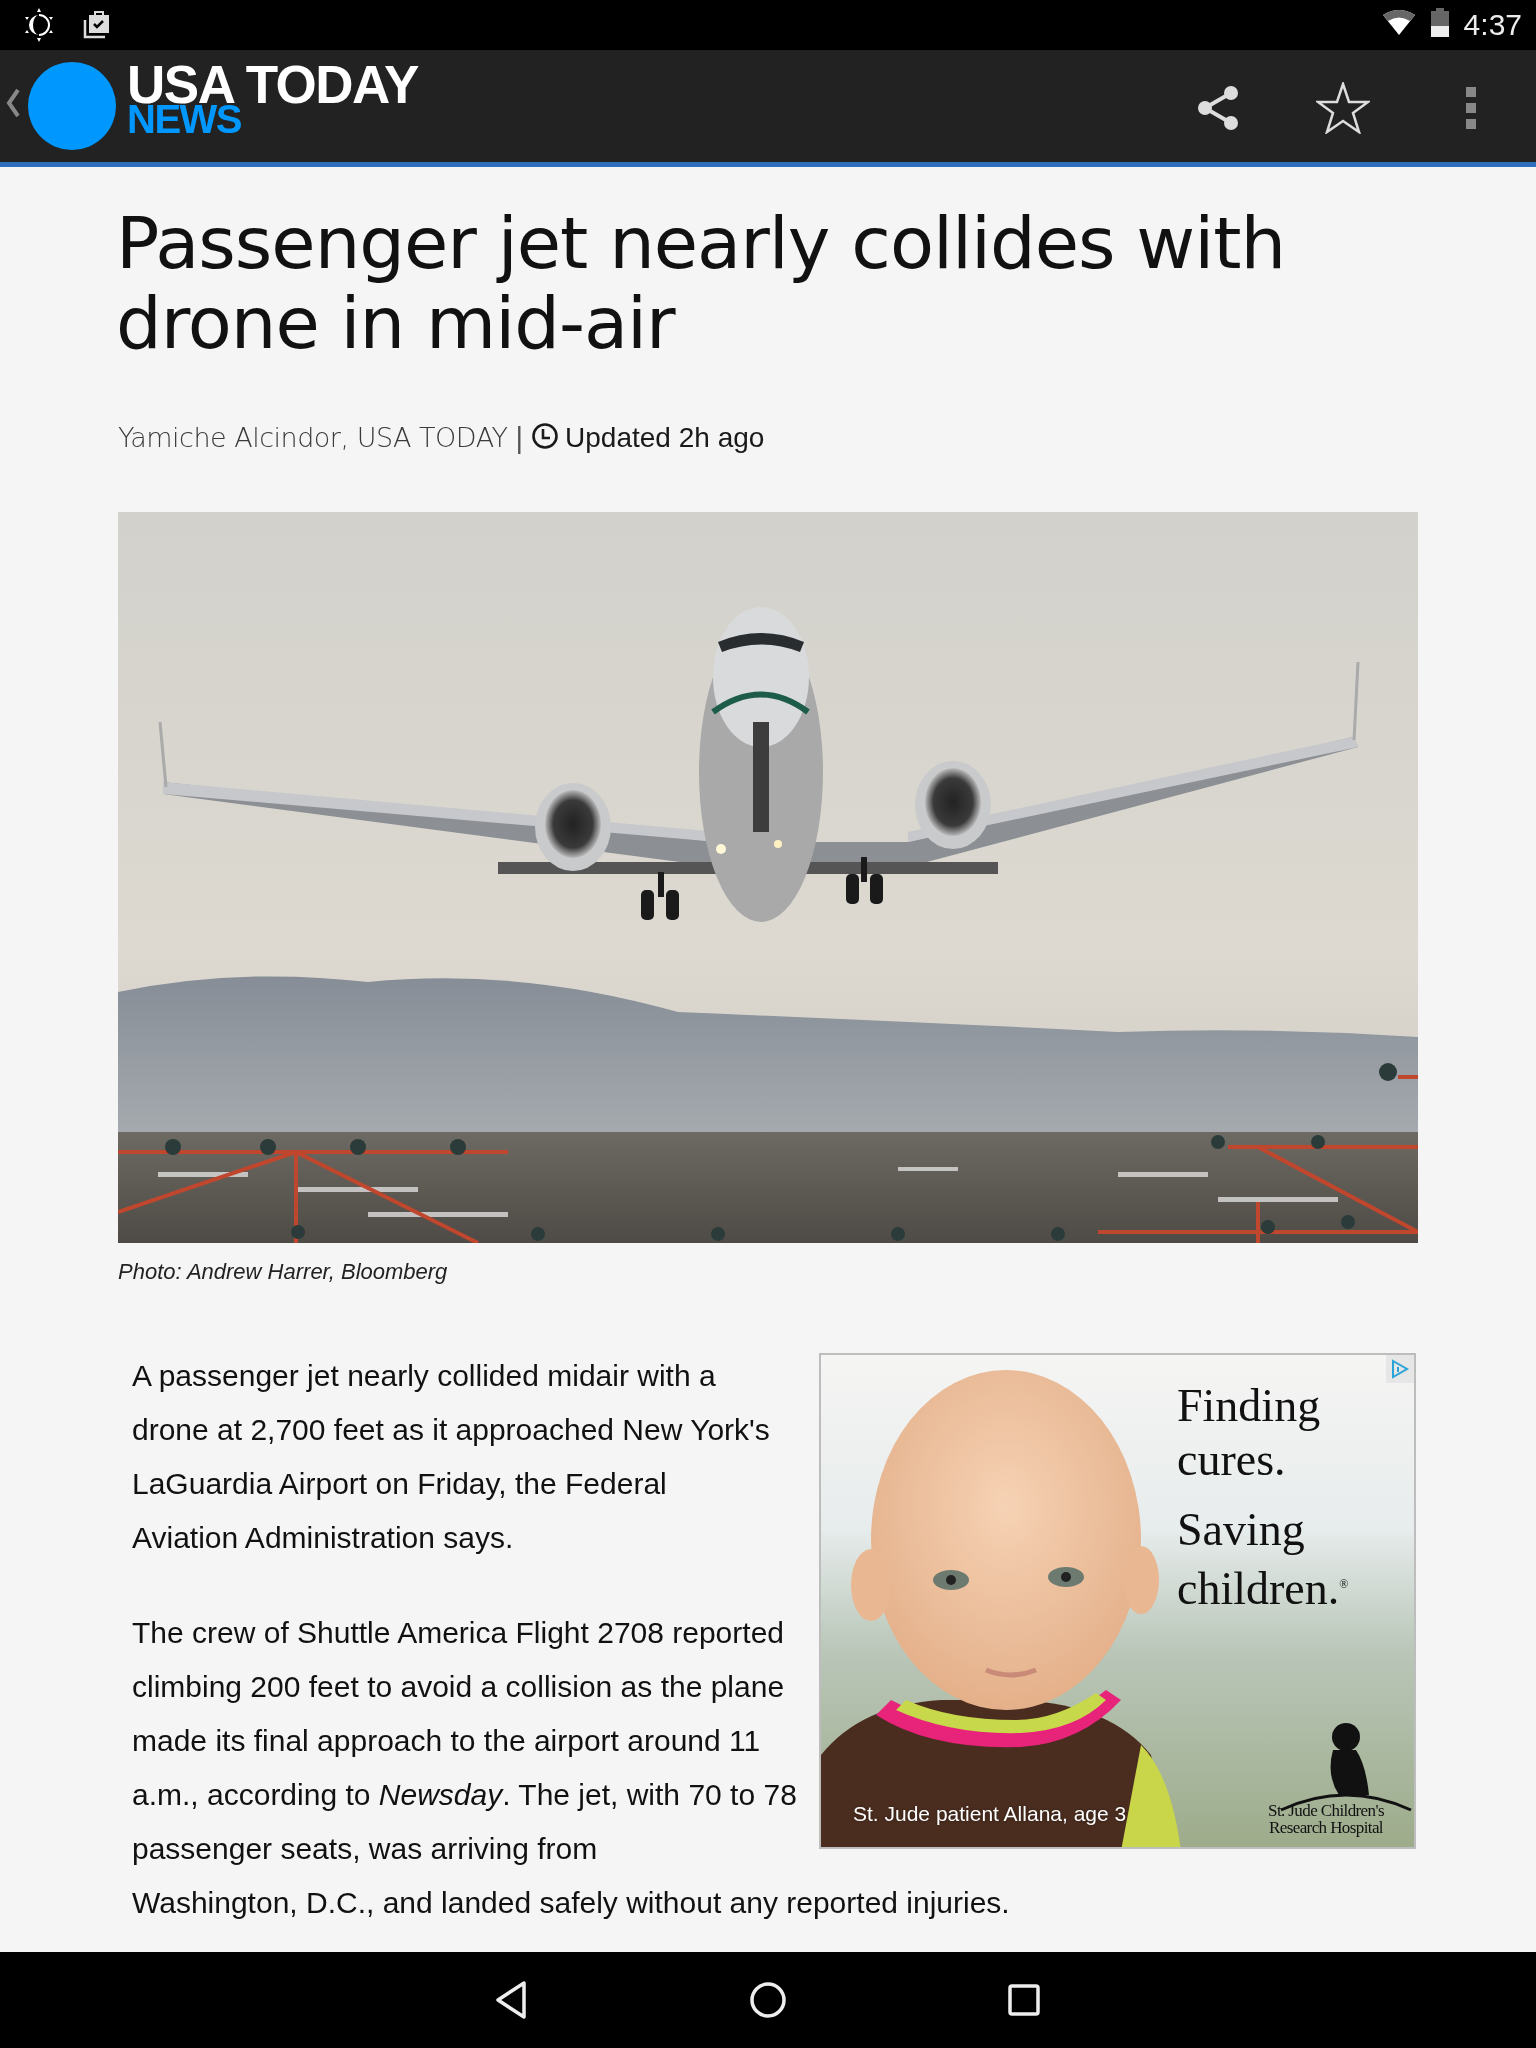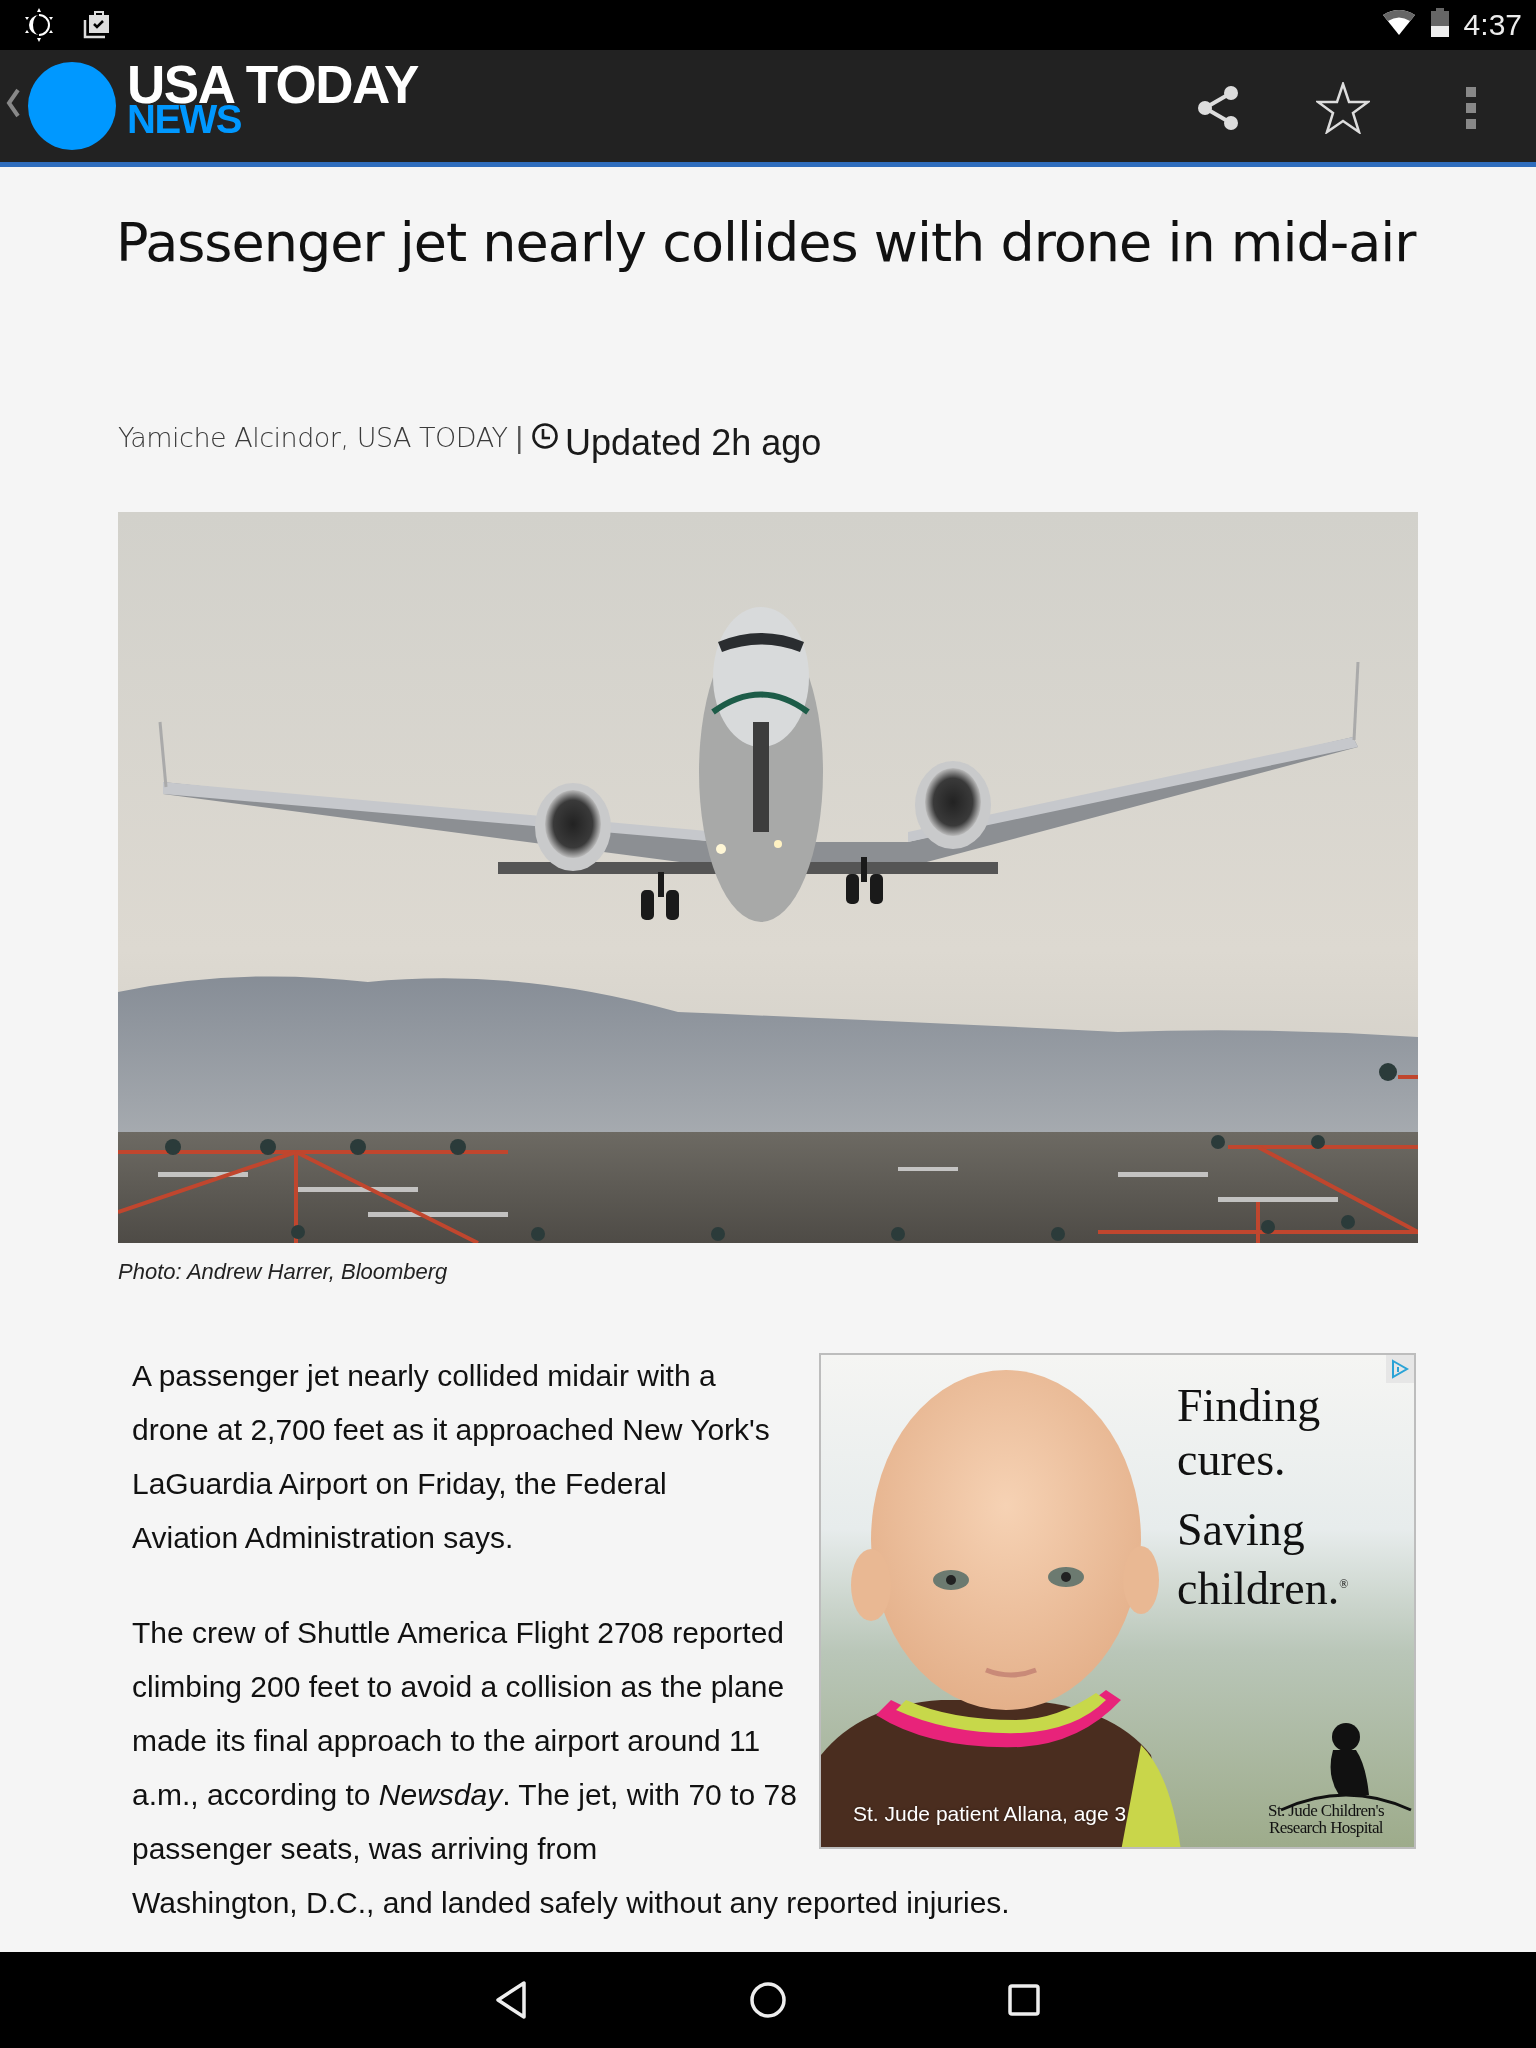--- a/index.html
+++ b/index.html
@@ -10,25 +10,25 @@
   .clock{font-size:30px;color:#ececec;font-family:"Liberation Sans",sans-serif;}
   .app-bar{position:absolute;left:0;top:50px;width:1536px;height:112px;background:#222;}
   .accent-line{position:absolute;left:0;top:162px;width:1536px;height:5px;background:#2f6dbd;}
   .back-chevron{position:absolute;left:6px;top:38px;width:14px;height:30px;}
   .logo-circle{position:absolute;left:28px;top:12px;width:88px;height:88px;border-radius:50%;background:#0098ff;}
   .logo-text{position:absolute;left:127px;top:18px;font-family:"Liberation Sans",sans-serif;font-weight:bold;line-height:34px;letter-spacing:-1.5px;}
   .logo-usa{color:#fff;font-size:53px;display:block;}
   .logo-news{color:#0098ff;font-size:40px;display:block;}
   .bar-icon{position:absolute;top:30px;width:56px;height:56px;display:flex;align-items:center;justify-content:center;}
   .content{position:absolute;left:0;top:167px;width:1536px;height:1785px;overflow:hidden;}
-  .title{position:absolute;left:116px;top:36px;width:1300px;margin:0;font-family:"DejaVu Sans",sans-serif;font-weight:normal;font-size:54px;line-height:80px;color:#111;letter-spacing:-1px;}
+  .title{position:absolute;left:116px;top:36px;width:1300px;margin:0;font-family:"DejaVu Sans",sans-serif;font-weight:normal;font-size:72px;line-height:80px;color:#111;letter-spacing:-1px;}
   .byline{position:absolute;left:118px;top:255px;font-size:29px;color:#333;display:flex;align-items:flex-start;white-space:nowrap;}
   .byline .author{font-family:"DejaVu Sans",sans-serif;font-weight:300;color:#3a3a3a;font-size:27px;letter-spacing:-0.5px;}
   .byline .sep{margin:0 8px;color:#555;}
-  .byline .updated{font-family:"Liberation Sans",sans-serif;color:#1a1a1a;font-size:36px;margin-left:6px;}
+  .byline .updated{font-family:"Liberation Sans",sans-serif;color:#1a1a1a;font-size:28px;margin-left:6px;}
   .photo{position:absolute;left:118px;top:345px;width:1300px;height:731px;overflow:hidden;}
   .caption{position:absolute;left:118px;top:1092px;font-style:italic;font-size:22px;color:#222;}
   .para{position:absolute;left:118px;margin:14px;font-size:30px;line-height:54px;color:#111;}
   .p1{top:1168px;width:640px;}
   .p2{top:1425px;width:700px;}
   .p2 .last{white-space:nowrap;}
   .ad{position:absolute;left:819px;top:1186px;width:597px;height:496px;border:2px solid #bdbdbd;box-sizing:border-box;overflow:hidden;background:#eaeee8;}
   .ad-choices{position:absolute;right:0;top:0;width:28px;height:28px;background:#e6e6e6;display:flex;align-items:center;justify-content:center;}
   .ad-headline{position:absolute;left:356px;top:24px;font-size:46px;line-height:54px;color:#111;font-family:Liberation Serif, serif;}
   .ad-headline .gap{height:16px;}

